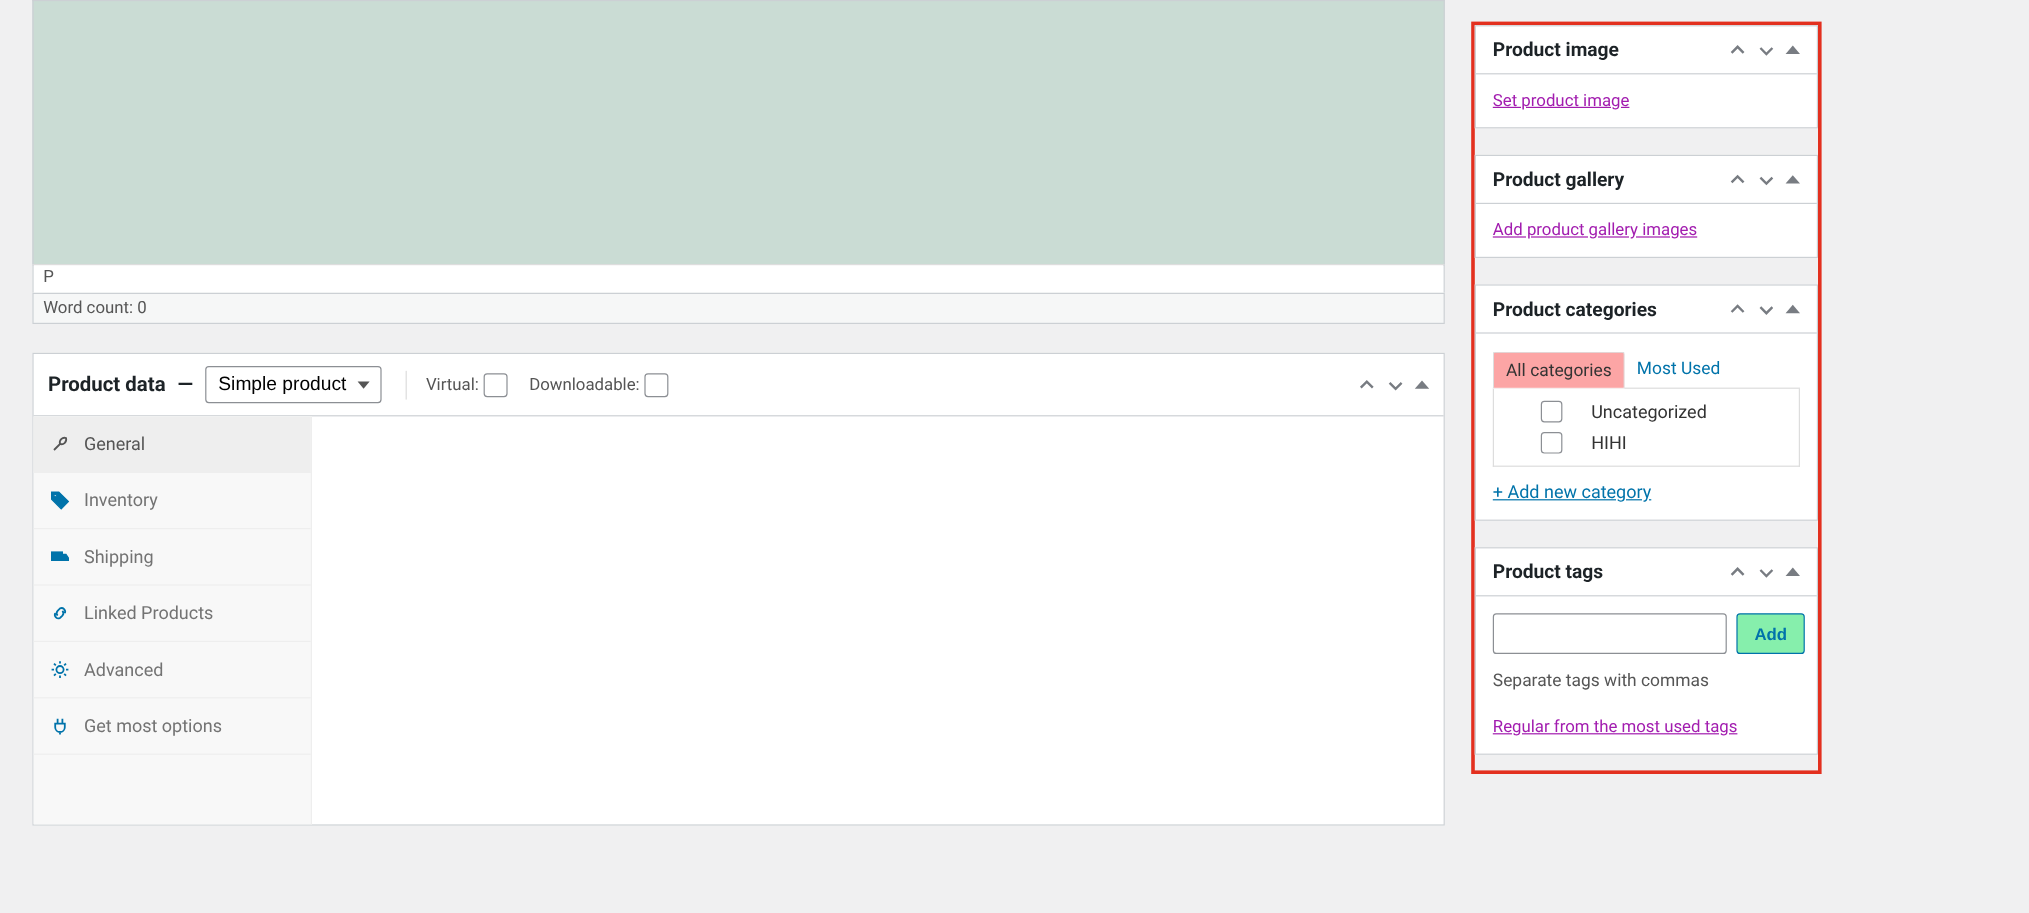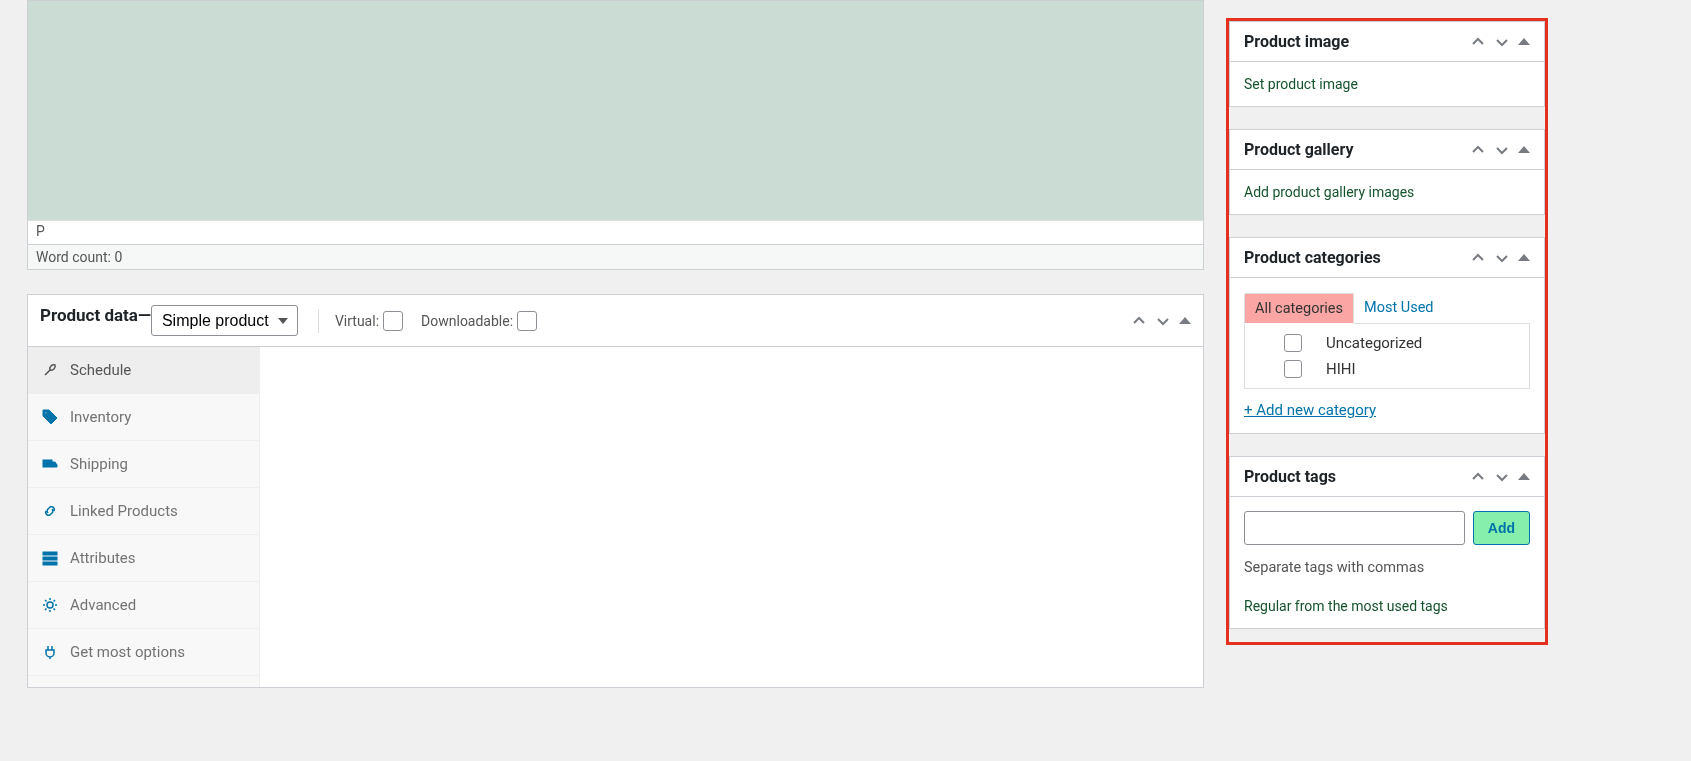--- a/index.html
+++ b/index.html
@@ -16,21 +16,21 @@
   .main-col {
     position: absolute;
     left: 27px;
     top: 0;
     width: 1177px;
   }
   .side-col {
     position: absolute;
     left: 1226px;
     top: 18px;
-    width: 322px;
+    width: 292px;
     border: 3px solid #e3301f;
     padding: 0;
   }
   
   .editor-body {
     width: 100%;
     height: 220px;
     background: #cadcd4;
     border: 1px solid #ccd0d4;
     border-bottom: none;
@@ -63,21 +63,22 @@
     display: flex;
     align-items: center;
     padding: 8px 12px;
     border-bottom: 1px solid #ccd0d4;
     min-height: 52px;
   }
   .postbox-header h2 {
     font-size: 17px;
     font-weight: 700;
     display: flex;
-    align-items: flex-start;
+    align-items: center;
+    gap: 10px;
   }
   .product-type-select {
     font-size: 16px;
     padding: 6px 28px 6px 10px;
     border: 1px solid #8c8f94;
     border-radius: 3px;
     background: #fff;
     appearance: none;
     position: relative;
   }
@@ -184,21 +185,21 @@
     align-items: center;
     padding: 10px 14px;
     border-bottom: 1px solid #ccd0d4;
   }
   .side-header h3 {
     font-size: 16px;
     font-weight: 700;
   }
   .side-header .hdr-actions { margin-left: auto; }
   .side-body { padding: 14px; }
-  .link { color: #14532d; cursor: pointer; }
+  .link { color: #a21caf; text-decoration: underline; cursor: pointer; }
   .cat-tabs {
     display: flex;
     border-bottom: 1px solid #ddd;
   }
   .cat-tab {
     padding: 6px 10px;
     font-size: 14.5px;
     color: #0073aa;
     cursor: pointer;
     position: relative;
@@ -299,49 +300,41 @@
           </svg>
         <span class="tri-up"></span>
       </div>
     </div>
     <div class="pd-body">
       <ul class="pd-tabs">
         <li class="active">
           <svg class="tab-icon" viewBox="0 0 16 16">
               <path d="M13 3a4 4 0 0 1-5 5L3 13l0 0 5-5a4 4 0 0 1 5-5z" fill="none" stroke-width="1.5"></path>
             </svg>
-          <span>Schedule</span>
+          <span>General</span>
         </li>
         <li>
           <svg class="tab-icon" viewBox="0 0 16 16">
               <path d="M1 7V1h6l8 8-6 6z"></path>
               <circle cx="4" cy="4" r="1" fill="#fff"></circle>
             </svg>
           <span>Inventory</span>
         </li>
         <li>
           <svg class="tab-icon" viewBox="0 0 16 16">
               <rect x="1" y="4" width="9" height="7"></rect>
               <path d="M10 6h3l2 3v2h-5z"></path>
             </svg>
           <span>Shipping</span>
         </li>
         <li>
           <svg class="tab-icon" viewBox="0 0 16 16">
               <path d="M6 10a3 3 0 0 1 0-4l2-2a3 3 0 0 1 4 4M10 6a3 3 0 0 1 0 4l-2 2a3 3 0 0 1-4-4" fill="none" stroke-width="1.5"></path>
             </svg>
           <span>Linked Products</span>
-        </li>
-        <li>
-          <svg class="tab-icon" viewBox="0 0 16 16">
-              <rect x="1" y="2" width="14" height="3"></rect>
-              <rect x="1" y="7" width="14" height="3"></rect>
-              <rect x="1" y="12" width="14" height="3"></rect>
-            </svg>
-          <span>Attributes</span>
         </li>
         <li>
           <svg class="tab-icon" viewBox="0 0 16 16">
               <circle cx="8" cy="8" r="3" fill="none" stroke-width="1.5"></circle>
               <path d="M8 1v2M8 13v2M1 8h2M13 8h2M3 3l1.5 1.5M11.5 11.5L13 13M13 3l-1.5 1.5M4.5 11.5L3 13" stroke-width="1.5"></path>
             </svg>
           <span>Advanced</span>
         </li>
         <li>
           <svg class="tab-icon" viewBox="0 0 16 16">

